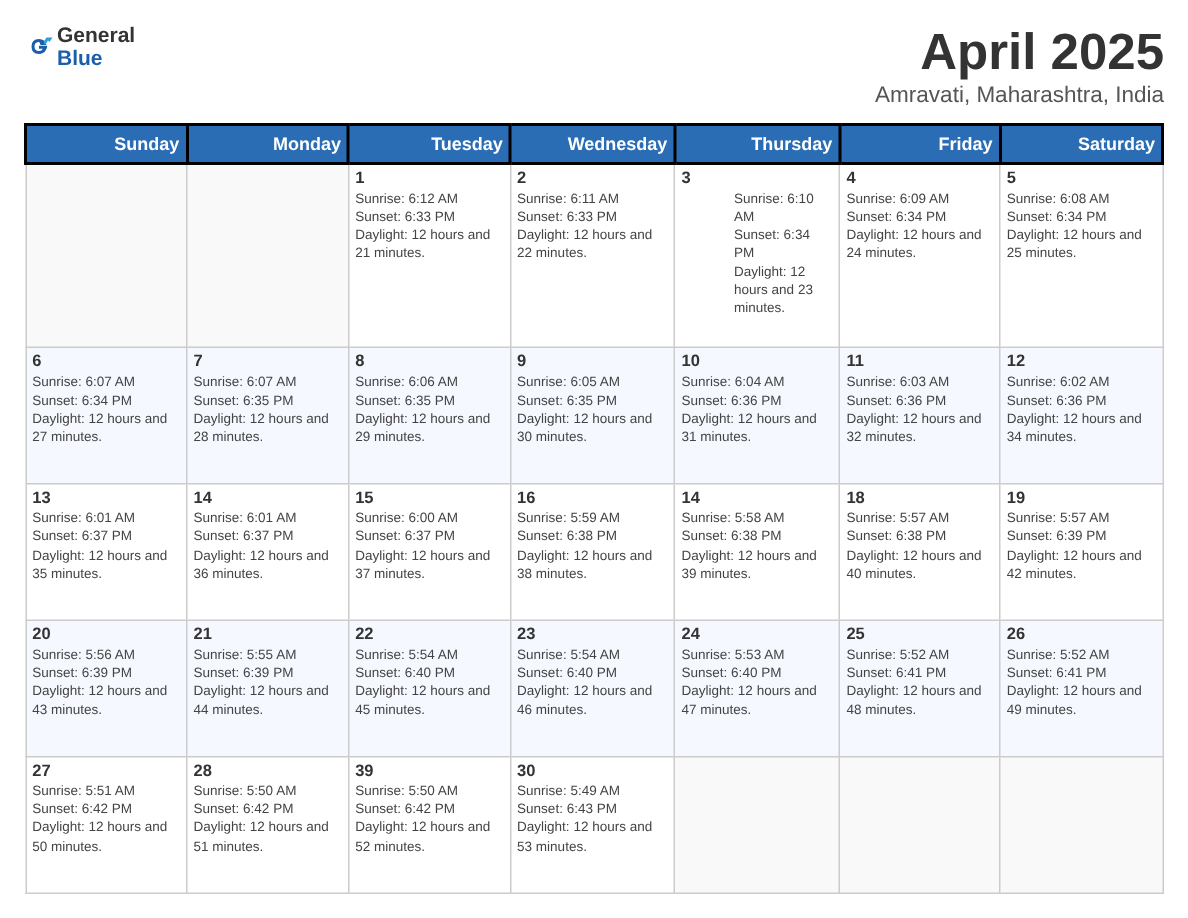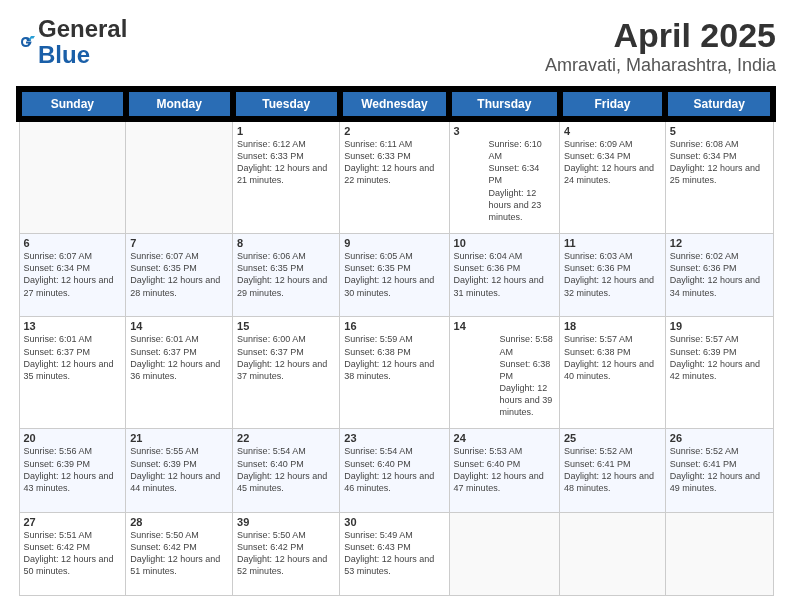--- a/index.html
+++ b/index.html
@@ -21,56 +21,56 @@
       display: flex;
       justify-content: space-between;
       align-items: flex-start;
       margin-bottom: 10px;
     }
     .logo {
       display: flex;
       align-items: center;
     }
     .logo-text {
-      font-size: 24px;
+      font-size: 14px;
       font-weight: bold;
       line-height: 1.1;
     }
     .logo-general { color: #333; }
     .logo-blue { color: #1a5fa8; }
     .logo-icon {
       width: 20px;
       height: 20px;
       margin-right: 2px;
     }
     .title-block {
       text-align: right;
     }
     .title-month {
       font-size: 34px;
       font-weight: bold;
       color: #333;
     }
     .title-location {
-      font-size: 18px;
+      font-size: 15px;
       color: #555;
     }
     .calendar {
       width: 100%;
       border-collapse: collapse;
       flex: 1;
     }
     .calendar th {
       background-color: #2a6db5;
       color: white;
       font-size: 12px;
       font-weight: bold;
       padding: 5px 4px;
-      text-align: center;
-      border: 6px solid #000000;
+      text-align: right;
+      border: 2px solid #000000;
     }
     .calendar td {
       border: 1px solid #ccc;
       vertical-align: top;
       padding: 3px 4px;
       width: 113px;
       font-size: 9.5px;
       color: #333;
       background: #fff;
       height: 78px;
@@ -225,21 +225,21 @@
 Daylight: 12 hours and 37 minutes.</div>
           </td>
           <td>
             <span class="day-num">16</span>
             <div class="day-info" style="white-space: pre-line;">Sunrise: 5:59 AM
 Sunset: 6:38 PM
 Daylight: 12 hours and 38 minutes.</div>
           </td>
           <td>
             <span class="day-num">14</span>
-            <div class="day-info" style="white-space: pre-line; margin-left: 46px;">Sunrise: 5:58 AM
+            <div class="day-info" style="white-space: pre-line;">Sunrise: 5:58 AM
 Sunset: 6:38 PM
 Daylight: 12 hours and 39 minutes.</div>
           </td>
           <td>
             <span class="day-num">18</span>
             <div class="day-info" style="white-space: pre-line;">Sunrise: 5:57 AM
 Sunset: 6:38 PM
 Daylight: 12 hours and 40 minutes.</div>
           </td>
           <td>

